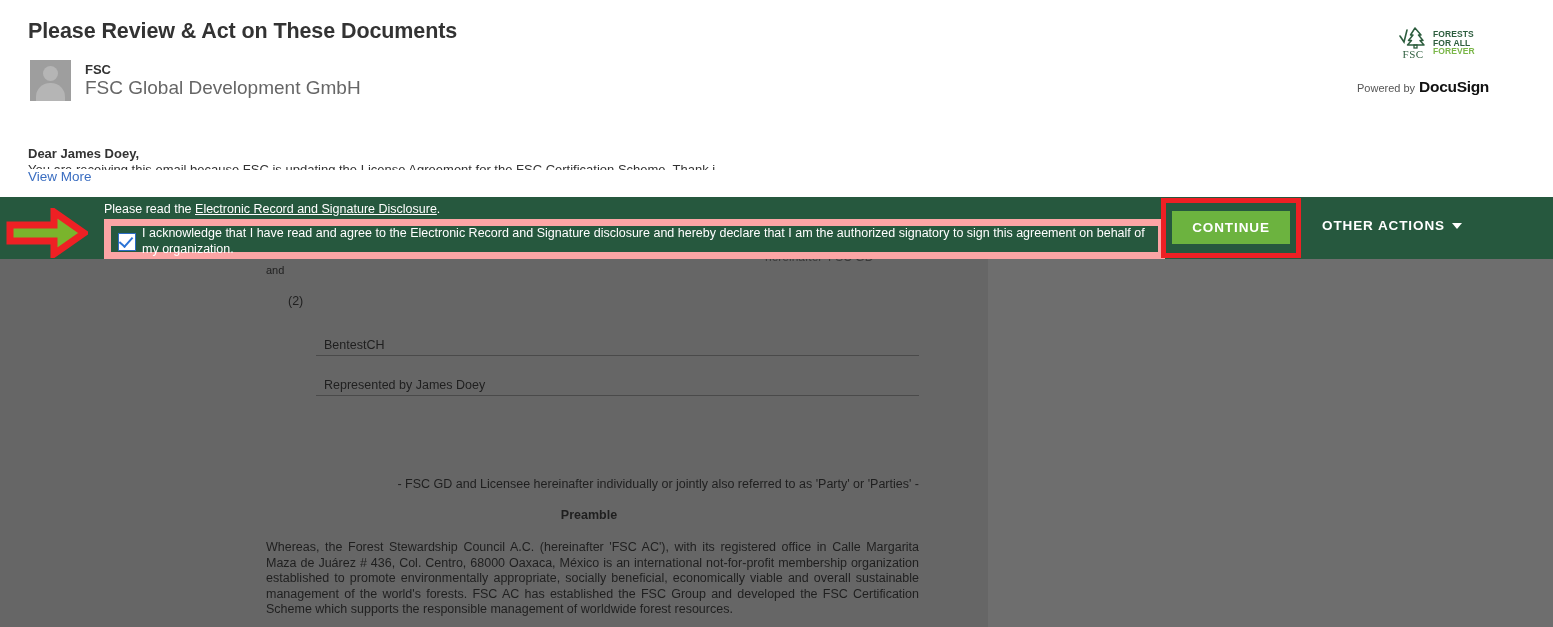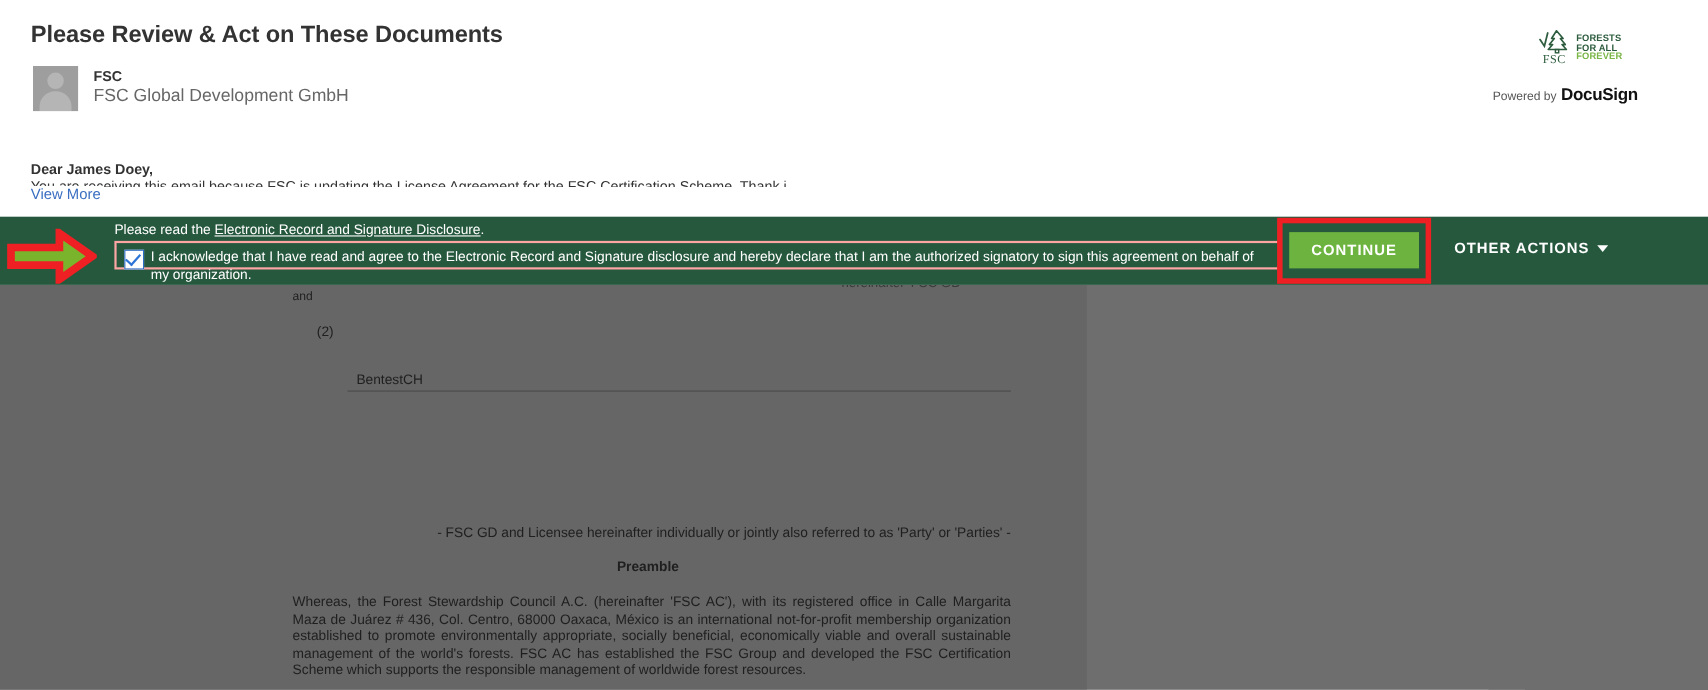--- a/index.html
+++ b/index.html
@@ -65,21 +65,21 @@
     margin-left: 14px;
     padding-top: 1px;
   }
   #sender-name {
     font-size: 13px;
     font-weight: bold;
     color: #333333;
     line-height: 17px;
   }
   #sender-org {
-    font-size: 16px;
+    font-size: 19px;
     color: #666666;
     line-height: 19px;
   }
 
   
   #greeting-block {
     position: absolute;
     left: 28px; top: 146px;
     width: 1300px;
     overflow: hidden;
@@ -180,25 +180,25 @@
     line-height: 17px;
     white-space: nowrap;
   }
   #disclosure-link {
     color: #ffffff;
     text-decoration: underline;
     cursor: pointer;
   }
   #consent-box {
     margin-top: 1px;
-    border: 2px solid #fca5a5;
-    height: 26px;
+    border: 7px solid #fca5a5;
+    height: 40px;
     box-sizing: border-box;
     display: flex;
-    align-items: flex-start;
+    align-items: center;
     padding: 3px 0 0 0;
     width: 1061px;
   }
   #consent-checkbox {
     width: 16px; height: 16px;
     background: #ffffff;
     border: 1px solid #2c6cc4;
     margin: 3px 6px 0 7px;
     flex: 0 0 auto;
     position: relative;
@@ -456,18 +456,19 @@
   <div id="viewer-left-rail"></div>
   <div id="viewer-right-rail"></div>
 
   <div id="document-page">
     <div id="clipped-top-line">hereinafter 'FSC GD'</div>
 
     <div class="doc-and">and</div>
     <div class="doc-num">(2)</div>
 
     <div class="fill-row" id="fill-1">BentestCH</div>
+    <div class="fill-row" id="fill-3">Represented by James Doey</div>
 
     <div id="party-line">- FSC GD and Licensee hereinafter individually or jointly also referred to as 'Party' or 'Parties' -</div>
     <div id="preamble-heading">Preamble</div>
     <div id="preamble-body">Whereas, the Forest Stewardship Council A.C. (hereinafter 'FSC AC'), with its registered office in Calle Margarita Maza de Juárez # 436, Col. Centro, 68000 Oaxaca, México is an international not-for-profit membership organization established to promote environmentally appropriate, socially beneficial, economically viable and overall sustainable management of the world's forests. FSC AC has established the FSC Group and developed the FSC Certification Scheme which supports the responsible management of worldwide forest resources.</div>
   </div>
 </div>
 
 </body></html>

